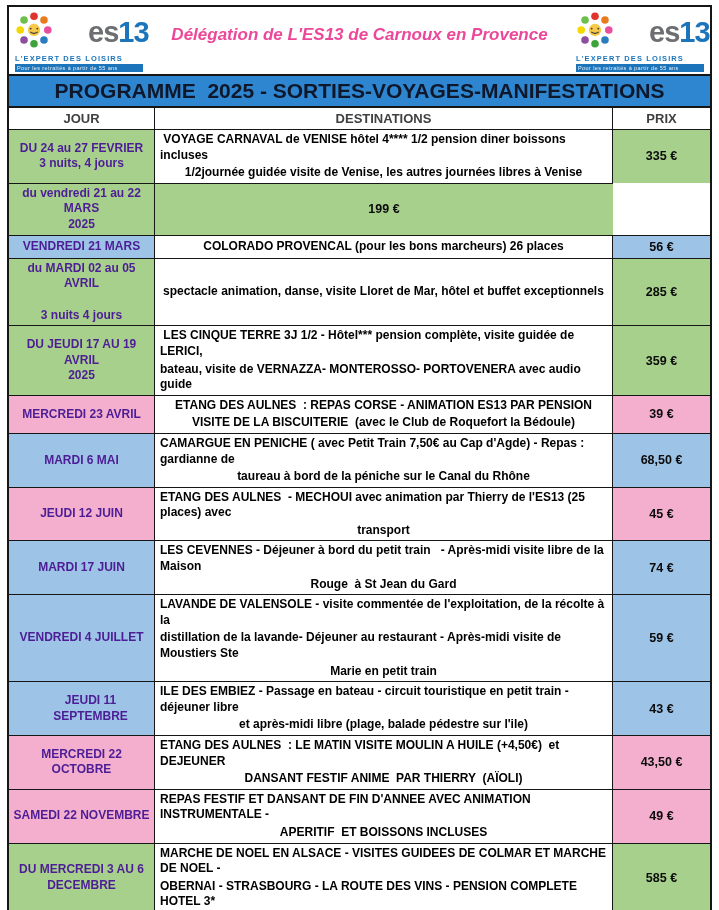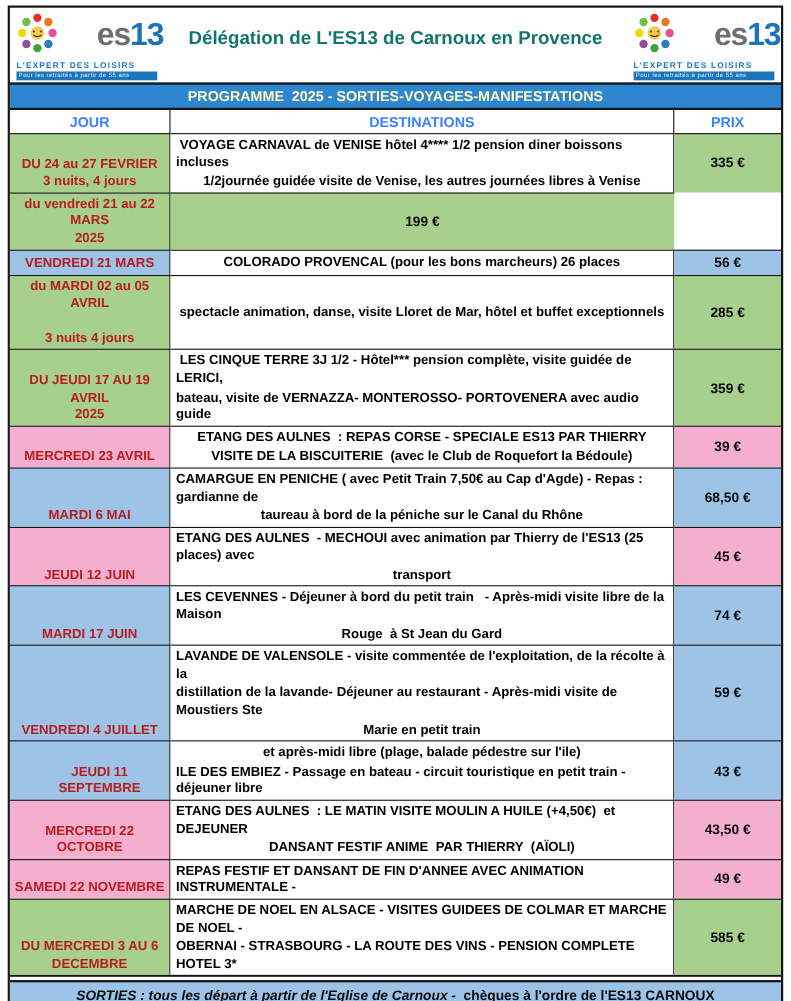--- a/index.html
+++ b/index.html
@@ -1,38 +1,38 @@
 <!DOCTYPE html>
 <html><head>
 <meta charset="utf-8">
 <style>
   html,body{margin:0;padding:0;background:#fff;width:719px;font-family:"Liberation Sans",sans-serif;}
   .page{width:705px;margin:5px auto 0 auto;border:2px solid #161616;background:#fff;box-sizing:border-box;}
   
   .hdr{display:flex;align-items:flex-start;padding:4px 6px 2px 6px;}
-  .doc-title{flex:1;text-align:center;font-size:17px;font-weight:bold;color:#0f766e;margin-top:14px;white-space:pre-wrap;}
+  .doc-title{flex:1;text-align:center;font-size:17px;font-weight:bold;color:#ec4899;margin-top:14px;white-space:pre-wrap;font-style:italic;}
   .logo{width:128px;flex:0 0 auto;}
   .logo-top{display:flex;align-items:center;gap:3px;}
   .logo-sep{width:1px;height:34px;background:#c8c8c8;}
   .logo-word{font-weight:bold;font-size:29px;letter-spacing:-1px;line-height:1;}
   .logo-word .es{color:#6D6E71;margin-left:29px;}
   .logo-word .n13{color:#1C75BB;}
   .logo-tag{color:#1C75BB;font-weight:bold;font-size:7.5px;letter-spacing:1.1px;margin-top:1px;white-space:nowrap;}
   .logo-strip{background:#1C75BB;color:#e8eef5;font-size:5.5px;letter-spacing:.4px;padding:1px 2px;margin-top:1px;white-space:nowrap;}
   
-  .banner{background:#2E86D0;border-top:2px solid #161616;border-bottom:2px solid #161616;color:#fef9c3;
-          font-weight:bold;font-size:13px;text-align:center;padding:3px 0;white-space:pre-wrap;}
+  .banner{background:#2E86D0;border-top:2px solid #161616;border-bottom:2px solid #161616;color:#0f172a;
+          font-weight:bold;font-size:21px;text-align:center;padding:3px 0;white-space:pre-wrap;}
   
   .tbl{border-bottom:2px solid #161616;}
   .trow,.thead{display:grid;grid-template-columns:146px 1fr 97px;}
   .cell{border-right:1.5px solid #161616;border-top:1.5px solid #161616;box-sizing:border-box;}
   .cell:last-child{border-right:none;}
-  .thead .cell{border-top:none;text-align:center;font-weight:bold;font-size:13px;padding:3px 0;color:#3b82f6;}
-  .jour{display:flex;flex-direction:column;justify-content:flex-end;align-items:center;text-align:center;
-        font-weight:bold;font-size:12px;color:#b91c1c;padding:2px 2px;line-height:1.3;}
+  .thead .cell{border-top:none;text-align:center;font-weight:bold;font-size:13px;padding:3px 0;color:#404040;}
+  .jour{display:flex;flex-direction:column;justify-content:center;align-items:center;text-align:center;
+        font-weight:bold;font-size:12px;color:#4c1d95;padding:2px 2px;line-height:1.3;}
   .dest{display:flex;flex-direction:column;justify-content:space-evenly;gap:2px;background:#fff;
         font-weight:bold;font-size:12px;color:#000;padding:2px 5px;line-height:1.3;align-items:center;}
   .dest div{white-space:pre-wrap;}
   .prix{display:flex;align-items:center;justify-content:center;font-weight:bold;font-size:12.5px;color:#0b0b0b;}
   .trow{min-height:23px;}
   
   .note{margin-top:3px;border-top:2px solid #161616;border-bottom:2px solid #161616;background:#9DC3E6;
         text-align:center;font-size:12.5px;font-weight:bold;color:#0b0b0b;padding:5px 0;white-space:pre-wrap;}
   .note .it{font-style:italic;}
 </style>
@@ -150,21 +150,21 @@
             <div> LES CINQUE TERRE 3J 1/2 - Hôtel*** pension complète, visite guidée de LERICI,</div>
             <div>bateau, visite de VERNAZZA- MONTEROSSO- PORTOVENERA avec audio guide</div>
           </div>
           <div class="cell prix" style="background: rgb(168, 208, 141);">359 €</div>
         </div>
         <div class="trow">
           <div class="cell jour" style="background: rgb(244, 175, 207);">
             <div>MERCREDI 23 AVRIL</div>
           </div>
           <div class="cell dest">
-            <div>ETANG DES AULNES  : REPAS CORSE - SPECIALE ES13 PAR THIERRY</div>
+            <div>ETANG DES AULNES  : REPAS CORSE - ANIMATION ES13 PAR PENSION</div>
             <div>VISITE DE LA BISCUITERIE  (avec le Club de Roquefort la Bédoule)</div>
           </div>
           <div class="cell prix" style="background: rgb(244, 175, 207);">39 €</div>
         </div>
         <div class="trow">
           <div class="cell jour" style="background: rgb(157, 195, 230);">
             <div>MARDI 6 MAI</div>
           </div>
           <div class="cell dest">
             <div>CAMARGUE EN PENICHE ( avec Petit Train 7,50€ au Cap d'Agde) - Repas : gardianne de</div>
@@ -201,41 +201,42 @@
             <div>distillation de la lavande- Déjeuner au restaurant - Après-midi visite de Moustiers Ste</div>
             <div>Marie en petit train</div>
           </div>
           <div class="cell prix" style="background: rgb(157, 195, 230);">59 €</div>
         </div>
         <div class="trow">
           <div class="cell jour" style="background: rgb(157, 195, 230); padding-left: 20px;">
             <div>JEUDI 11 SEPTEMBRE</div>
           </div>
           <div class="cell dest">
+            <div>ILE DES EMBIEZ - Passage en bateau - circuit touristique en petit train - déjeuner libre</div>
             <div>et après-midi libre (plage, balade pédestre sur l'ile)</div>
-            <div>ILE DES EMBIEZ - Passage en bateau - circuit touristique en petit train - déjeuner libre</div>
           </div>
           <div class="cell prix" style="background: rgb(157, 195, 230);">43 €</div>
         </div>
         <div class="trow">
           <div class="cell jour" style="background: rgb(244, 175, 207);">
             <div>MERCREDI 22 OCTOBRE</div>
           </div>
           <div class="cell dest">
             <div>ETANG DES AULNES  : LE MATIN VISITE MOULIN A HUILE (+4,50€)  et DEJEUNER</div>
             <div>DANSANT FESTIF ANIME  PAR THIERRY  (AÏOLI)</div>
           </div>
           <div class="cell prix" style="background: rgb(244, 175, 207);">43,50 €</div>
         </div>
         <div class="trow">
           <div class="cell jour" style="background: rgb(244, 175, 207);">
             <div>SAMEDI 22 NOVEMBRE</div>
           </div>
           <div class="cell dest">
             <div>REPAS FESTIF ET DANSANT DE FIN D'ANNEE AVEC ANIMATION INSTRUMENTALE -</div>
+            <div>APERITIF  ET BOISSONS INCLUSES</div>
           </div>
           <div class="cell prix" style="background: rgb(244, 175, 207);">49 €</div>
         </div>
         <div class="trow">
           <div class="cell jour" style="background: rgb(168, 208, 141);">
             <div>DU MERCREDI 3 AU 6</div>
             <div>DECEMBRE</div>
           </div>
           <div class="cell dest">
             <div>MARCHE DE NOEL EN ALSACE - VISITES GUIDEES DE COLMAR ET MARCHE DE NOEL -</div>

